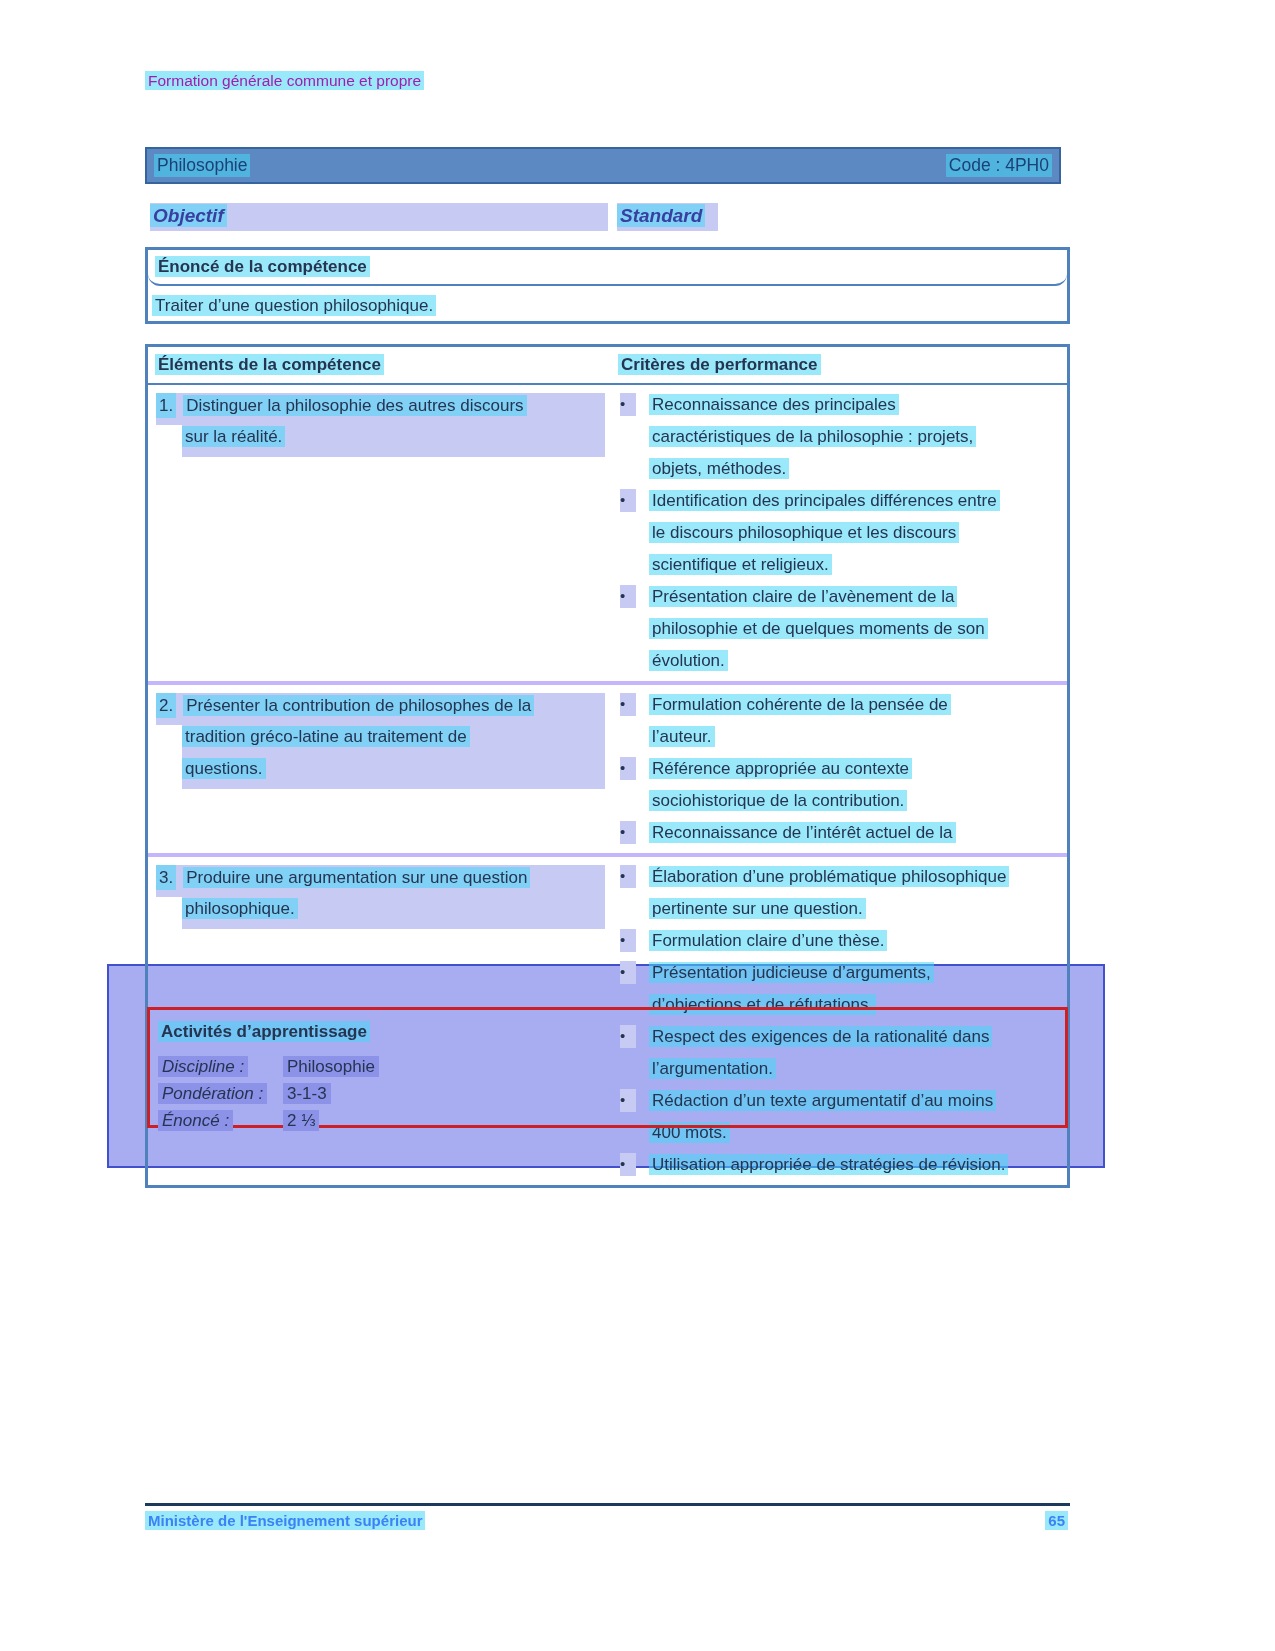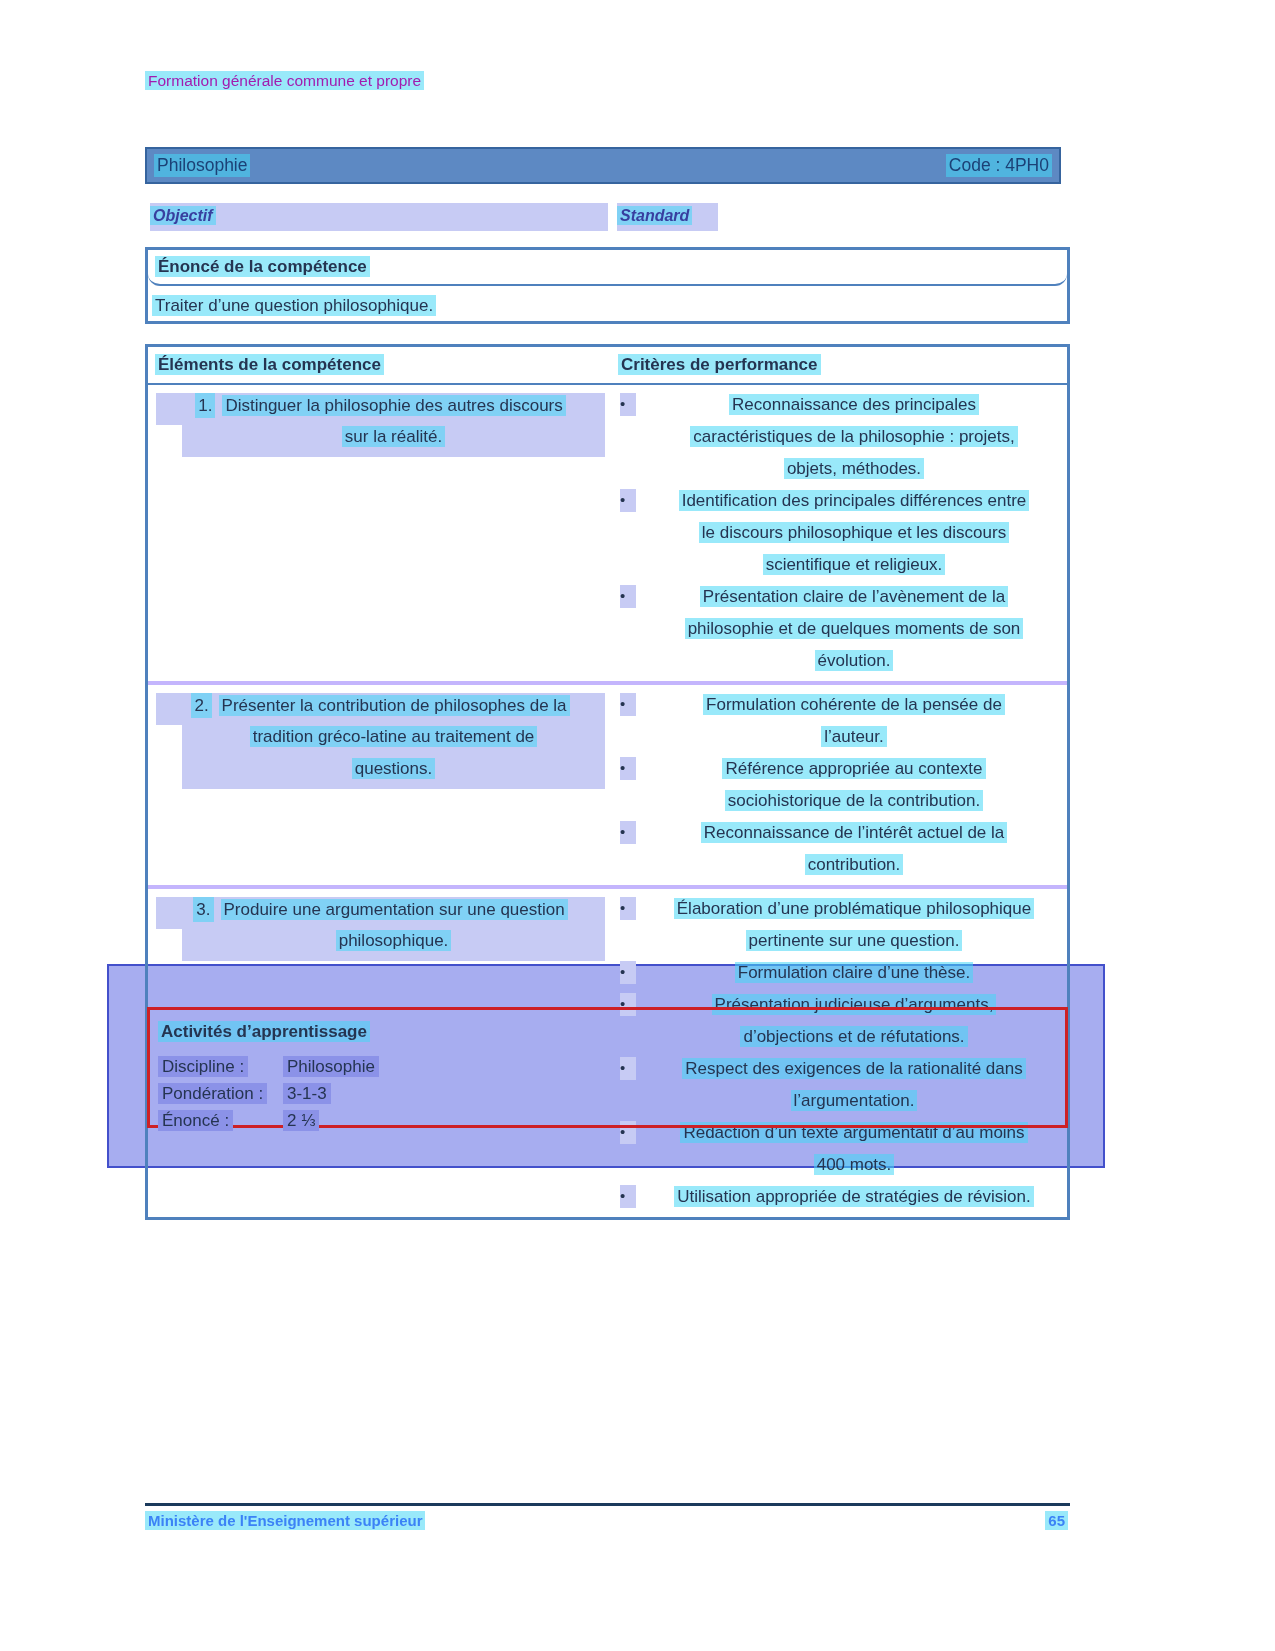--- a/index.html
+++ b/index.html
@@ -20,56 +20,56 @@
   .title-bar { position:absolute; left:145px; top:147px; width:916px; height:37px;
                background:#5d89c3; border:2px solid #36649e; display:flex;
                justify-content:space-between; align-items:center; padding:0 7px;
                color:#1c4176; font-size:17.5px; }
 
   
   .obj-bar { position:absolute; left:150px; top:203px; width:458px; height:28px;
              background:#c7cbf4; line-height:26px; }
   .std-bar { position:absolute; left:617px; top:203px; width:101px; height:28px;
              background:#c7cbf4; line-height:26px; }
-  .head-it { font-weight:bold; font-style:italic; font-size:16px; color:#383f9f; }
+  .head-it { font-weight:bold; font-style:italic; font-size:19px; color:#383f9f; }
 
   
   .box { position:absolute; left:145px; width:925px; border:3px solid #4f81bd; background:transparent; }
   .enonce-box { top:247px; height:77px; }
   .enonce-header { height:36px; border-bottom:2px solid #4f81bd; padding:7px 0 0 7px;border-radius:12px; }
   .enonce-body   { padding:10px 0 0 4px; }
 
   .comp-table { top:344px; z-index:2; }
   .comp-header { display:flex; height:38px; border-bottom:2px solid #4f81bd; }
   .col-left-h  { width:467px; padding:8px 0 0 7px; }
   .col-right-h { flex:1; padding:8px 0 0 3px; }
 
   .comp-row { display:flex; }
   .comp-row + .comp-row { border-top:4px solid #c4b5fd; }
   .cell-left  { width:467px; padding:8px 10px 0 8px; }
   .cell-right { flex:1; padding:8px 8px 0 5px; }
-  .line { height:32px; line-height:23px; white-space:nowrap;text-align:center; }
+  .line { height:32px; line-height:23px; white-space:nowrap; }
   .cell-left .line { background:#c7cbf4; }
   .line.cont { margin-left:26px; }
   .num { display:inline-block; min-width:19px; margin-right:7px; }
 
   .bullet { display:flex; }
   .marker { width:16px; height:23px; line-height:22px; background:#c7cbf4; color:#253451;
             margin-right:13px; text-align:left; font-size:15px; }
   .btext { flex:1; }
 
   
   .lavender-box { position:absolute; left:107px; top:964px; width:998px; height:204px;
                   background:#a7adf0; border:2px solid #4350cb; z-index:1; }
   .activities-box { position:absolute; left:147px; top:1007px; width:921px; height:121px;
                     border:3px solid #cd2026; z-index:3; padding:10px 0 0 8px; }
   .act-title { height:23px; line-height:23px; }
   .act-rows { margin-top:12px; }
   .act-row { height:23px; line-height:23px; margin-bottom:4px; white-space:nowrap; }
-  .act-label-wrap { display:inline-block; width:125px; }
+  .act-label-wrap { display:inline-block; width:125px;font-style:italic; }
 
   
   .footer-rule { position:absolute; left:145px; top:1503px; width:925px; height:3px; background:#1b3a5c; }
   .footer { position:absolute; left:145px; top:1511px; width:925px; display:flex;
             justify-content:space-between; font-weight:bold; font-size:15px; color:#3b82f6;
             padding-right:2px; }
 </style>
 </head>
 <body>
 
@@ -162,21 +162,20 @@
               <span class="marker">•</span>
               <div class="btext">
                 <div class="line"><span class="hl">Référence appropriée au contexte</span></div>
                 <div class="line"><span class="hl">sociohistorique de la contribution.</span></div>
               </div>
             </div>
             <div class="bullet">
               <span class="marker">•</span>
               <div class="btext">
                 <div class="line"><span class="hl">Reconnaissance de l’intérêt actuel de la</span></div>
-                <div class="line"><span class="hl">contribution.</span></div>
               </div>
             </div>
           </div>
         </div>
         <div class="comp-row">
           <div class="cell-left">
             <div class="line"><span class="hl num">3.</span><span class="hl">Produire une argumentation sur une question</span></div>
             <div class="line cont"><span class="hl">philosophique.</span></div>
           </div>
           <div class="cell-right">

